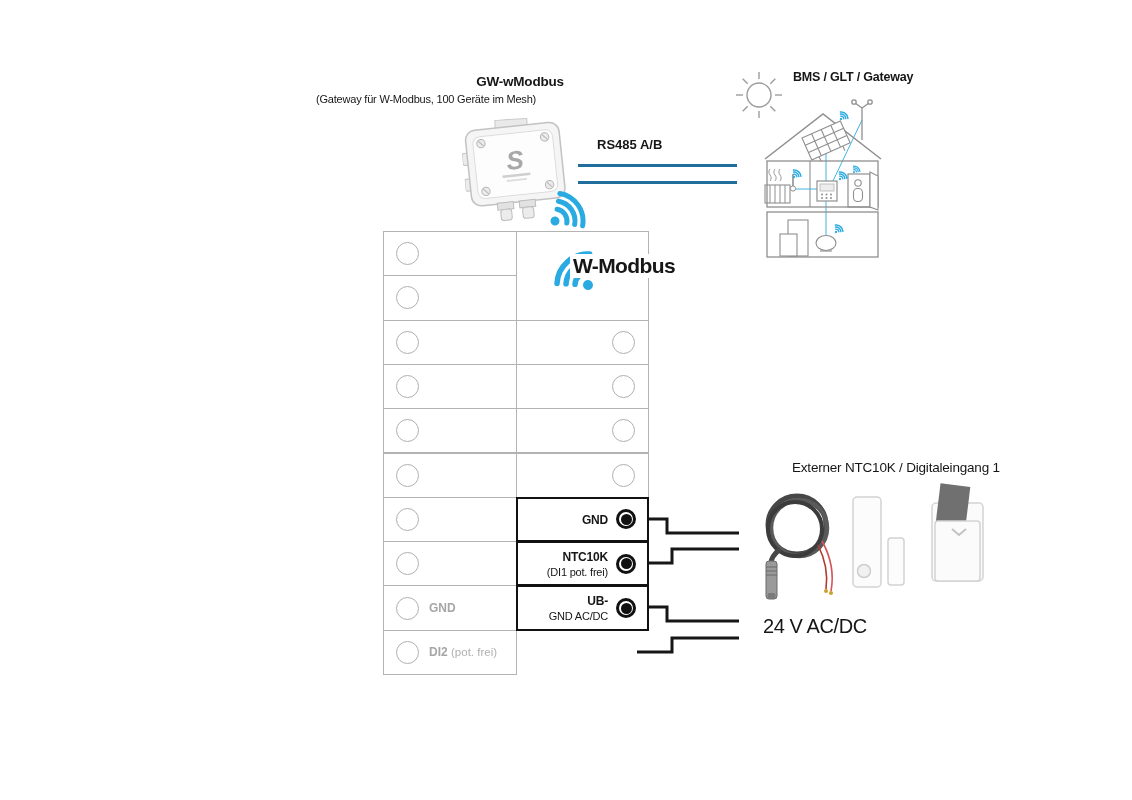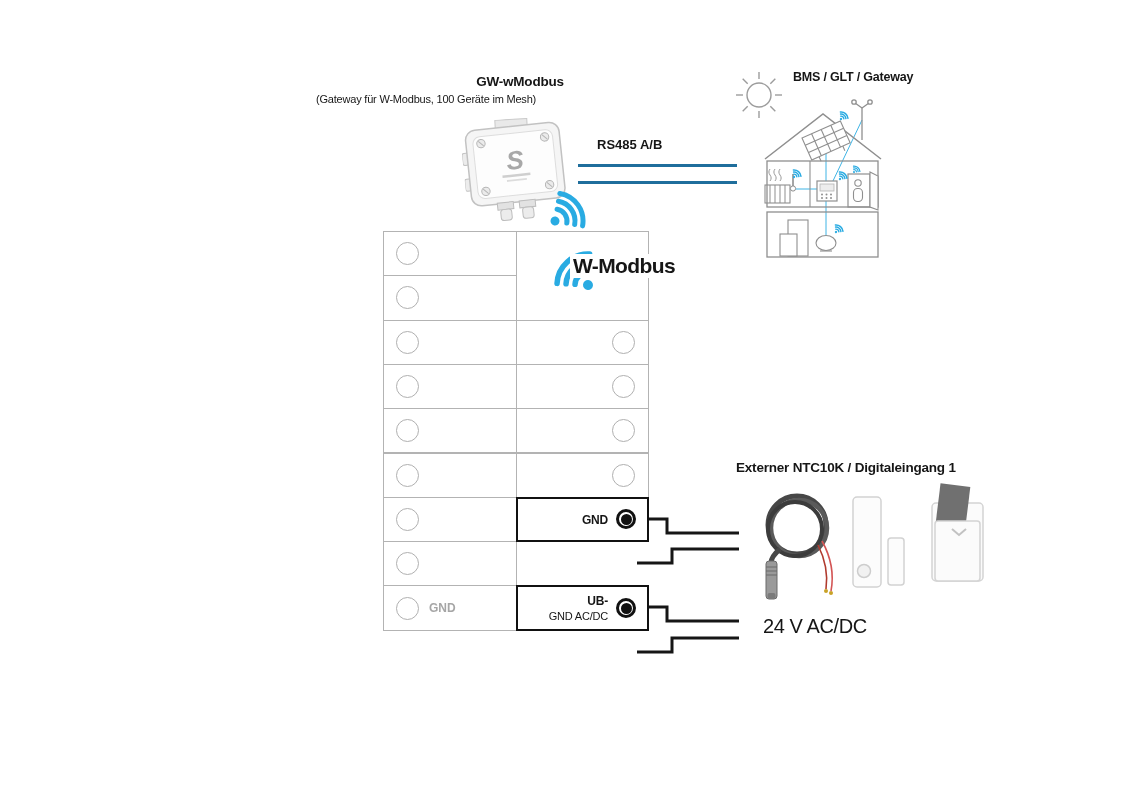--- a/index.html
+++ b/index.html
@@ -41,21 +41,21 @@
   .blabel  { font-size:12px; font-weight:bold; letter-spacing:-0.2px; }
   .bsub    { font-size:11px; letter-spacing:-0.2px; }
   .term { width:20px; height:20px; border:3px solid #111; border-radius:50%; position:relative; flex:none; background:#fff; }
   .term::after { content:""; position:absolute; left:50%; top:50%; width:11px; height:11px;
                  margin:-5.5px 0 0 -5.5px; background:#111; border-radius:50%; }
 
   
   .wires { left:0; top:0; width:1132px; height:800px; pointer-events:none; z-index:2; }
 
   
-  .ext-heading { left:736px; top:460px; font-size:13.5px; font-weight:bold; letter-spacing:-0.2px; }
+  .ext-heading { left:792px; top:460px; font-size:13.5px; font-weight:normal; letter-spacing:-0.2px; }
   .sensors { left:752px; top:483px; width:245px; height:125px; }
   .power-label { left:763px; top:615px; font-size:20px; font-weight:normal; letter-spacing:-0.4px; }
 </style>
 </head>
 <body>
 
 <div class="canvas">
 
   <div class="abs gw-title">GW-wModbus</div>
   <div class="abs gw-sub">(Gateway für W-Modbus, 100 Geräte im Mesh)</div>
@@ -232,20 +232,24 @@
     <div class="cell lc" style="top:265.8px">
         <span class="circ"></span>
       </div>
     <div class="cell lc" style="top:310.1px">
         <span class="circ"></span>
       </div>
     <div class="cell lc" style="top:354.4px">
       <span class="circ"></span>
       <span class="glabel">GND</span>
     </div>
+    <div class="cell lc" style="top:398.7px">
+      <span class="circ"></span>
+      <span class="glabel"><span>DI2</span> <span class="gnote">(pot. frei)</span></span>
+    </div>
 
     <div class="cell wcell">
       <svg width="62" height="62" viewBox="0 0 62 62">
         <g transform="rotate(-42 36 40)" stroke="#29ABE2" stroke-width="5.5" stroke-linecap="round" fill="none">
           <path d="M26.81,30.81 A13,13 0 0 1 45.19,30.81"></path>
           <path d="M20.44,24.44 A22,22 0 0 1 51.56,24.44"></path>
           <path d="M14.08,18.08 A31,31 0 0 1 57.92,18.08"></path>
           <circle cx="36" cy="40" r="5" fill="#29ABE2" stroke="none"></circle>
         </g>
       </svg>
@@ -259,20 +263,27 @@
       </div>
     <div class="cell rc" style="top:177.2px">
         <span class="circ"></span>
       </div>
     <div class="cell rc" style="top:221.5px">
         <span class="circ"></span>
       </div>
 
     <div class="bcell abs" style="top:265.8px">
       <span class="blabels"><span class="blabel">GND</span></span>
+      <span class="term"></span>
+    </div>
+    <div class="bcell abs" style="top:310.1px">
+      <span class="blabels">
+        <span class="blabel">NTC10K</span><br>
+        <span class="bsub">(DI1 pot. frei)</span>
+      </span>
       <span class="term"></span>
     </div>
     <div class="bcell abs" style="top:354.4px">
       <span class="blabels">
         <span class="blabel">UB-</span><br>
         <span class="bsub">GND AC/DC</span>
       </span>
       <span class="term"></span>
     </div>
   </div>

